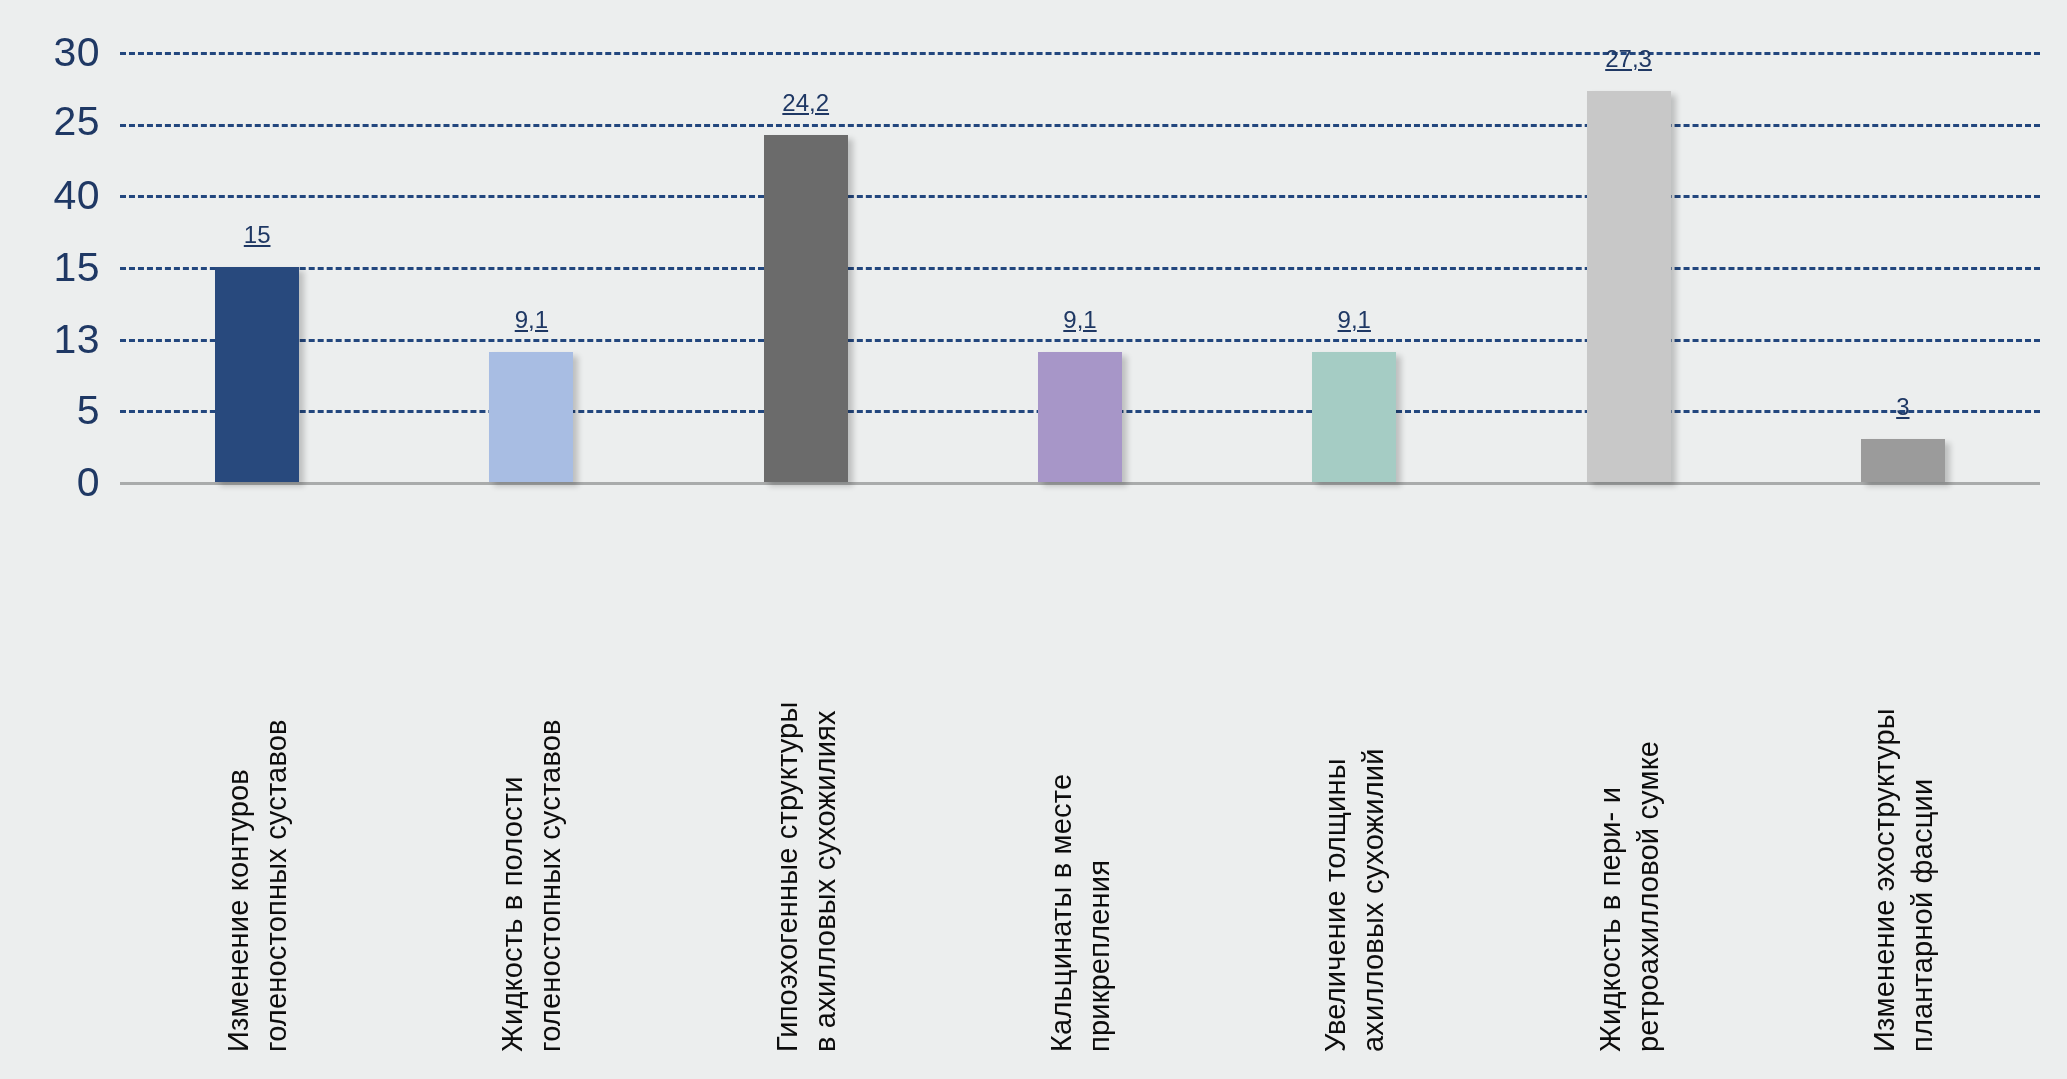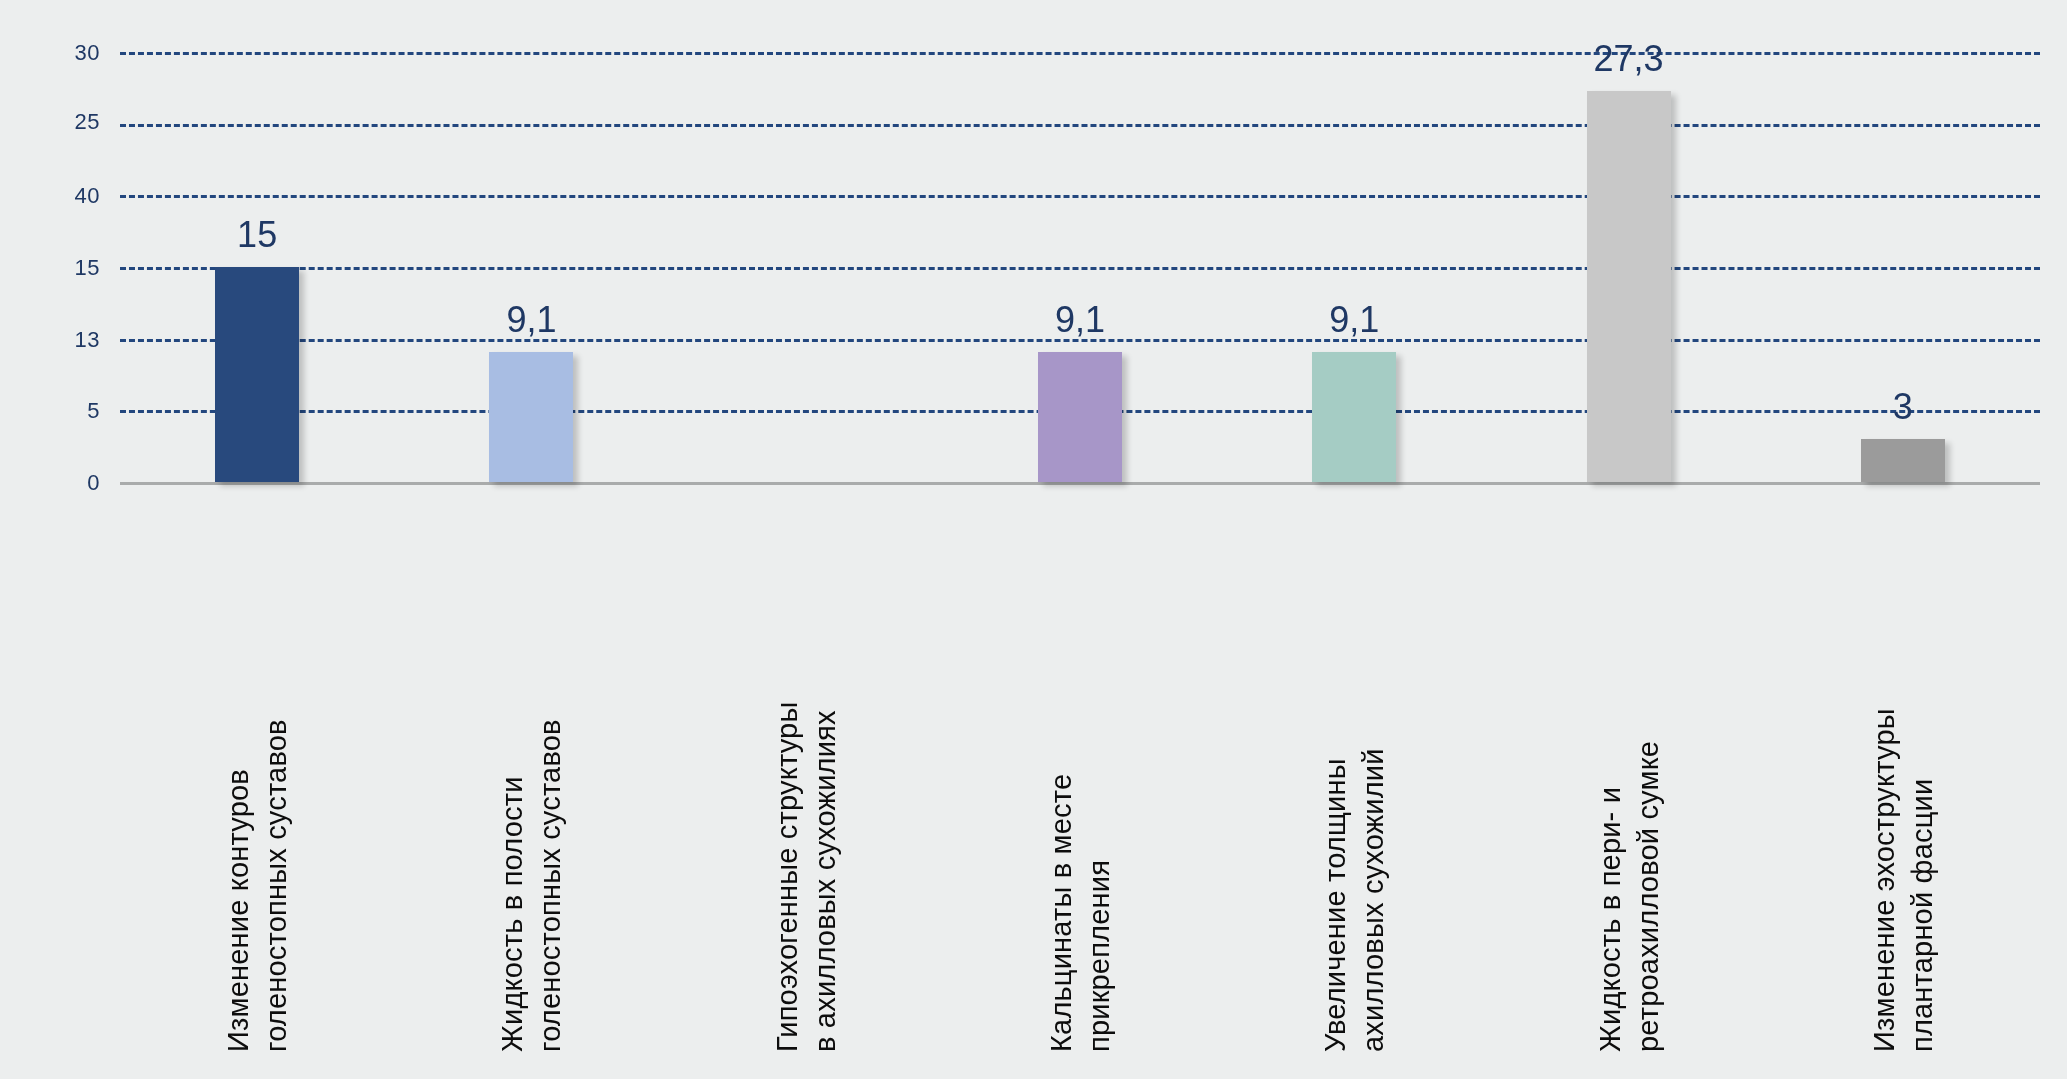--- a/index.html
+++ b/index.html
@@ -47,21 +47,21 @@
     border-top: 3px solid #A9ABAB;
   }
 
   
   .y-tick {
     position: absolute;
     right: 0;
     width: 70px;
     text-align: right;
     color: #1F3864;
-    font-size: 22px;
+    font-size: 41px;
     line-height: 31px;
     transform: translateY(-50%);
     letter-spacing: 0.5px;
   }
   #y-axis-labels {
     position: absolute;
     left: 20px;
     top: 52px;
     width: 80px;
     height: 430px;
@@ -85,23 +85,24 @@
     bottom: 0;
     left: 0;
     width: 100%;
     box-shadow: 5px 4px 6px rgba(0,0,0,0.20);
   }
   .bar-value {
     position: absolute;
     left: 50%;
     transform: translateX(-50%);
     color: #1F3864;
-    font-size: 36px;
+    font-size: 24px;
     line-height: 36px;
     white-space: nowrap;
+    text-decoration: underline;
   }
 
   
   .cat-layer {
     position: absolute;
     left: 120px;
     top: 492px;
     width: 1920px;
     height: 560px;
   }
@@ -157,20 +158,24 @@
 
   <div class="bars-layer" id="bars-layer">
       <div class="bar-slot" style="left: 0px; width: 274.286px;">
         <div class="bar" style="height: 215px; width: 84px; left: 95.1429px; background: rgb(40, 73, 125);"></div>
         <div class="bar-value" style="bottom: 229px; color: rgb(31, 56, 100);">15</div>
       </div>
       <div class="bar-slot" style="left: 274.286px; width: 274.286px;">
         <div class="bar" style="height: 130.433px; width: 84px; left: 95.1429px; background: rgb(168, 189, 227);"></div>
         <div class="bar-value" style="bottom: 144.433px; color: rgb(31, 56, 100);">9,1</div>
       </div>
+      <div class="bar-slot" style="left: 548.571px; width: 274.286px;">
+        <div class="bar" style="height: 346.867px; width: 84px; left: 95.1429px; background: rgb(107, 107, 107);"></div>
+        <div class="bar-value" style="bottom: 360.867px; color: rgb(31, 56, 100);">24,2</div>
+      </div>
       <div class="bar-slot" style="left: 822.857px; width: 274.286px;">
         <div class="bar" style="height: 130.433px; width: 84px; left: 95.1429px; background: rgb(167, 150, 200);"></div>
         <div class="bar-value" style="bottom: 144.433px; color: rgb(31, 56, 100);">9,1</div>
       </div>
       <div class="bar-slot" style="left: 1097.14px; width: 274.286px;">
         <div class="bar" style="height: 130.433px; width: 84px; left: 95.1429px; background: rgb(165, 204, 196);"></div>
         <div class="bar-value" style="bottom: 144.433px; color: rgb(31, 56, 100);">9,1</div>
       </div>
       <div class="bar-slot" style="left: 1371.43px; width: 274.286px;">
         <div class="bar" style="height: 391.3px; width: 84px; left: 95.1429px; background: rgb(200, 200, 200);"></div>

